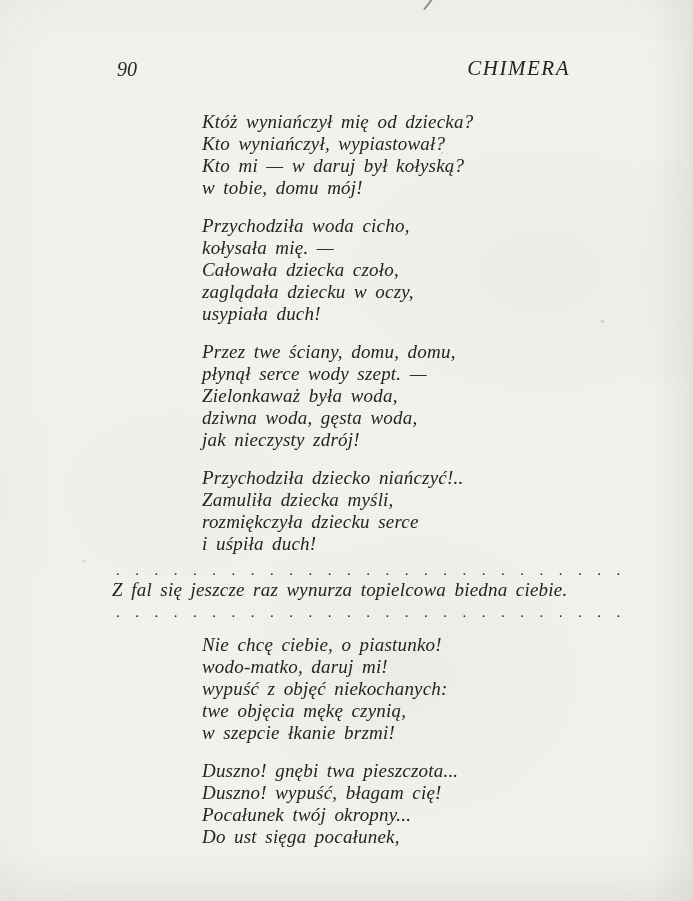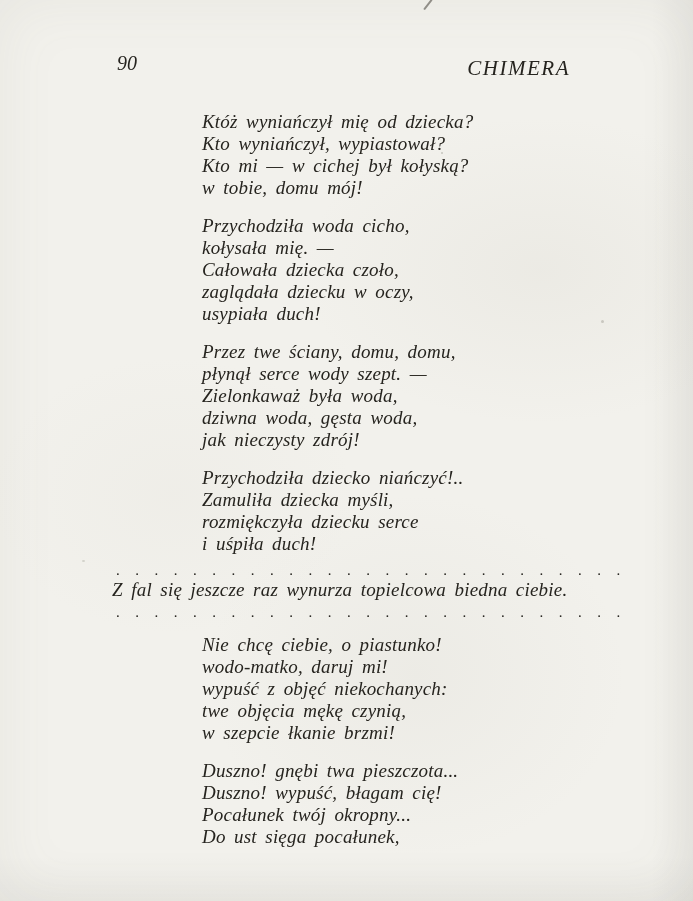--- a/index.html
+++ b/index.html
@@ -18,21 +18,21 @@
       radial-gradient(ellipse 260px 200px at 25% 55%, rgba(200,196,184,0.08), rgba(0,0,0,0) 70%),
       linear-gradient(to right, rgba(0,0,0,0) 94%, rgba(60,58,52,0.05) 100%),
       linear-gradient(to bottom, rgba(0,0,0,0) 95%, rgba(60,58,52,0.04) 100%);
     box-shadow:inset 0 0 60px rgba(120,115,100,0.08);
     overflow:hidden;
     font-family:"Liberation Serif","DejaVu Serif",serif;
     color:var(--ink);
     -webkit-font-smoothing:antialiased;
   }
   .pagenum{
-    position:absolute;top:52px;left:117px;
+    position:absolute;top:58px;left:117px;
     font-style:italic;font-size:20px;line-height:22px;
   }
   .journal{
     position:absolute;top:56px;right:123px;
     font-style:italic;font-size:21px;line-height:24px;
     letter-spacing:1.5px;
   }
   .poem{position:absolute;top:96px;left:0;right:0;}
   .stanza{
     margin:15px 0 16px 202px;
@@ -73,21 +73,21 @@
   <div class="speck3"></div>
 
   <div class="pagenum">90</div>
   <div class="journal">CHIMERA</div>
 
   <div class="poem">
 
     <div class="stanza">
       <div>Któż wyniańczył mię od dziecka?</div>
       <div>Kto wyniańczył, wypiastował?</div>
-      <div>Kto mi — w cichej był kołyską?</div>
+      <div>Kto mi — w daruj był kołyską?</div>
       <div>w tobie, domu mój!</div>
     </div>
 
     <div class="stanza">
       <div>Przychodziła woda cicho,</div>
       <div>kołysała mię. —</div>
       <div>Całowała dziecka czoło,</div>
       <div>zaglądała dziecku w oczy,</div>
       <div>usypiała duch!</div>
     </div>

